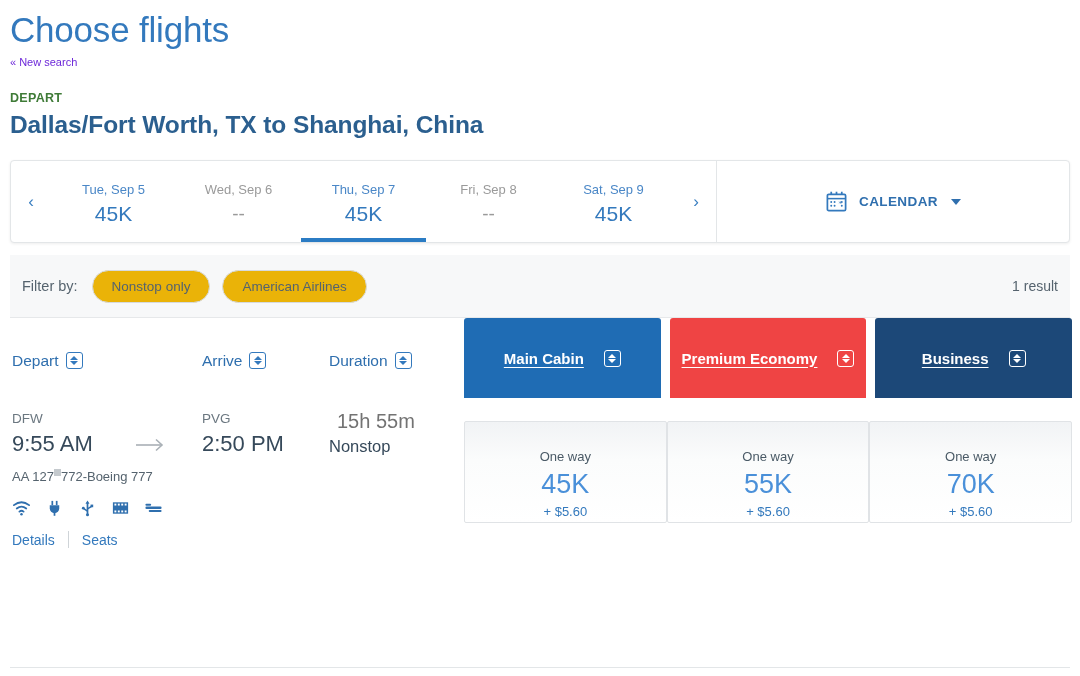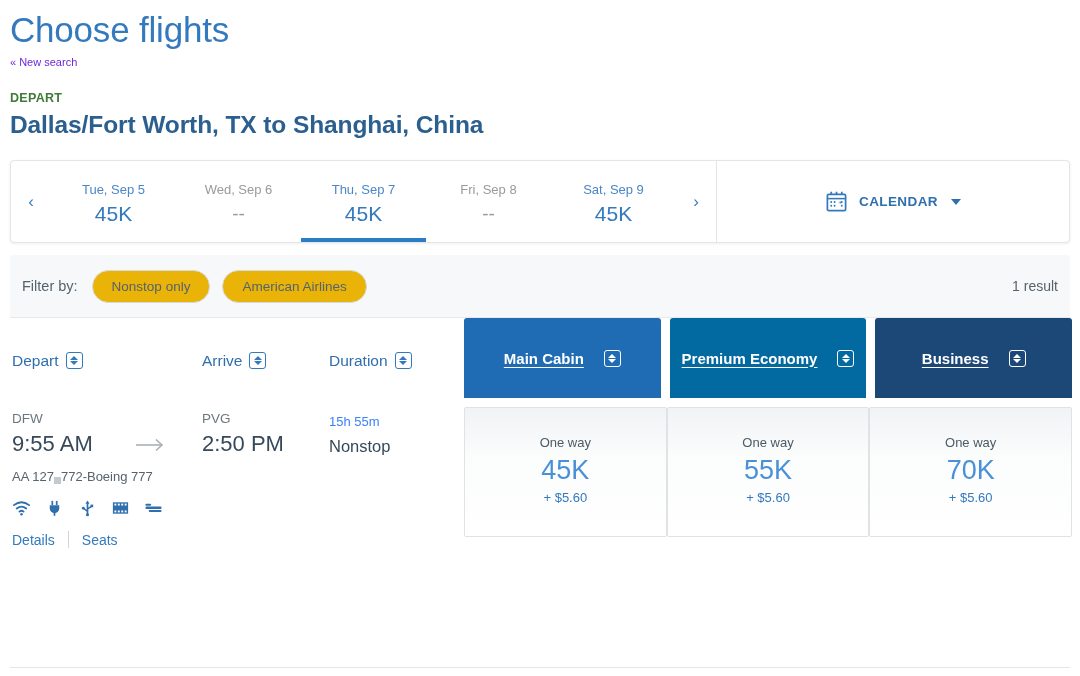--- a/index.html
+++ b/index.html
@@ -192,50 +192,50 @@
     text-underline-offset: 3px;
   }
 
   
   .result-row { position: relative; height: 155px; }
   .seg-origin   { position: absolute; left: 2px;   top: 6px; }
   .seg-dest     { position: absolute; left: 192px; top: 6px; }
   .seg-duration { position: absolute; left: 319px; top: 6px; }
   .code { font-size: 13.5px; color: #6b7780; line-height: 19px; }
   .time { font-size: 22px; color: #36495a; line-height: 32px; font-weight: 400; }
-  .dur-top { font-size: 13px; color: #3b82f6; line-height: 25px; }
+  .dur-top { font-size: 20px; color: #737373; line-height: 25px; margin-left: 8px; }
   .dur-bot { font-size: 16.5px; color: #36495a; line-height: 25px; }
   .arrow-mid {
     position: absolute; left: 125px; top: 35px;
     width: 32px; height: 14px;
   }
   .flight-meta {
     position: absolute; left: 2px; top: 66px;
     font-size: 13px; color: #55636e;
-    display: flex; align-items: flex-end; gap: 0;
+    display: flex; align-items: flex-start; gap: 0;
   }
   .meta-sq { width: 7px; height: 7px; background: #c4c9cd; display:inline-block; }
   .amenities {
     position: absolute; left: 2px; top: 96px;
     display: flex; align-items: center; gap: 14px;
   }
   .amenity { width: 19px; height: 18px; display: block; }
   .row-links {
     position: absolute; left: 2px; top: 128px;
     display: flex; align-items: center; gap: 13px;
     font-size: 14px;
   }
   .row-links a { color: #3379bd; text-decoration: none; cursor: pointer; }
   .link-sep { width: 1px; height: 17px; background: #cfd4d8; }
 
   
   .price-cards {
     position: absolute; left: 454px; top: 4px;
     width: 608px; height: 130px;
-    display: flex; 
+    display: flex;  align-items: center;
   }
   .price-card {
     flex: 1;
     border: 1px solid #e0e3e6;
     border-radius: 2px;
     background: linear-gradient(180deg, #f1f3f5 0%, #fbfcfc 38%, #ffffff 100%);
     display: flex; flex-direction: column;
     align-items: center;
     padding-top: 25px;
     cursor: pointer;
@@ -343,21 +343,21 @@
     </div>
 
     <div class="cabin-tabs">
       <div class="cabin-tab" style="background:#1f6cb4">
         <span class="c-label">Main Cabin</span>
         <span class="sort-box on-dark">
           <span class="tri-up"></span>
             <span class="tri-down"></span>
         </span>
       </div>
-      <div class="cabin-tab" style="background:#0369a1">
+      <div class="cabin-tab" style="background:#ef4444">
         <span class="c-label">Premium Economy</span>
         <span class="sort-box on-dark">
           <span class="tri-up"></span>
             <span class="tri-down"></span>
         </span>
       </div>
       <div class="cabin-tab" style="background:#1c4878">
         <span class="c-label">Business</span>
         <span class="sort-box on-dark">
           <span class="tri-up"></span>

